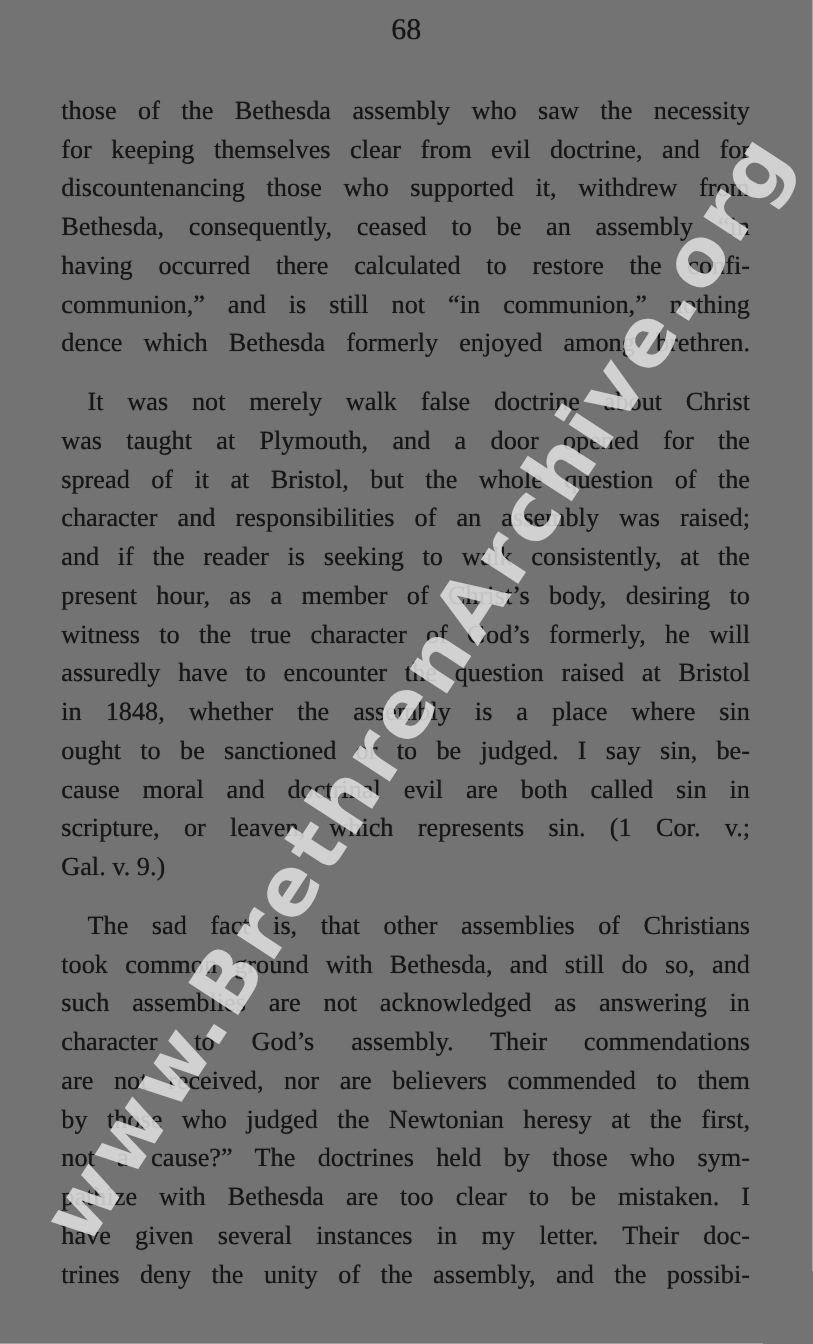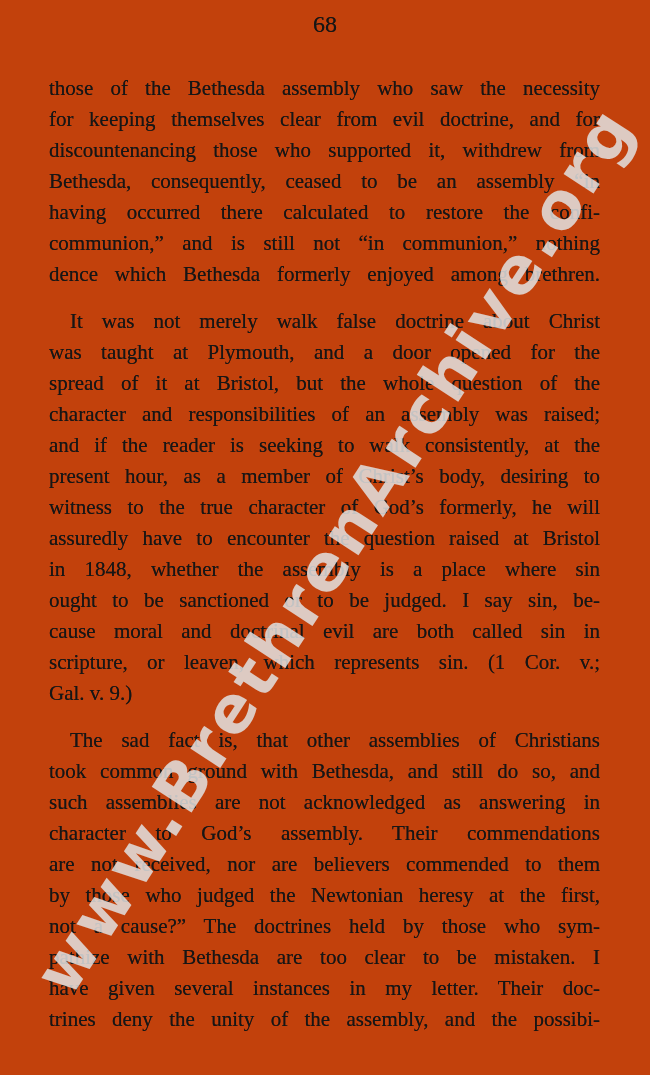--- a/index.html
+++ b/index.html
@@ -10,21 +10,21 @@
     width: 650px;
     height: 1075px;
     background: #fdfdfd;
     overflow: hidden;
     position: relative;
     font-family: "Liberation Serif", serif;
   }
   .page {
     position: absolute;
     inset: 0;
-    background: #c2410c;
+    background: #737373;
   }
   .page-number {
     position: absolute;
     top: 11px;
     left: 0;
     width: 650px;
     text-align: center;
     font-size: 24px;
     color: #161616;
     text-shadow: 0 0 0.6px rgba(20,20,20,0.75);

